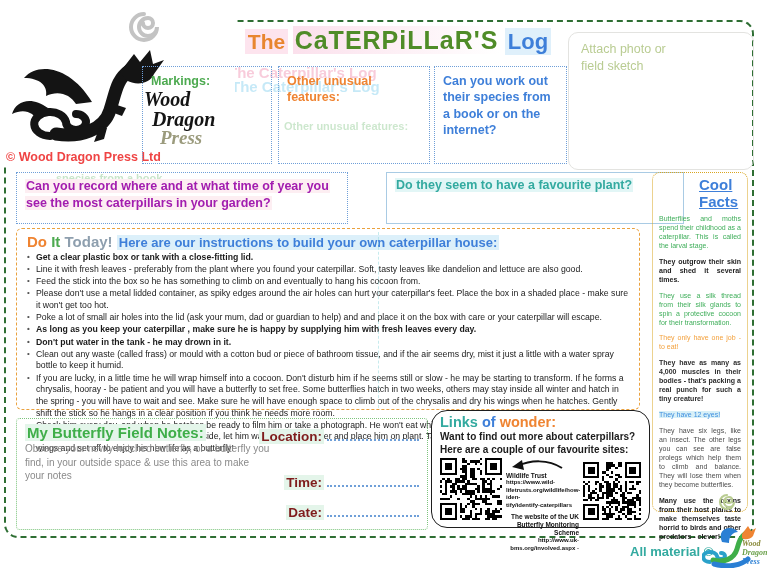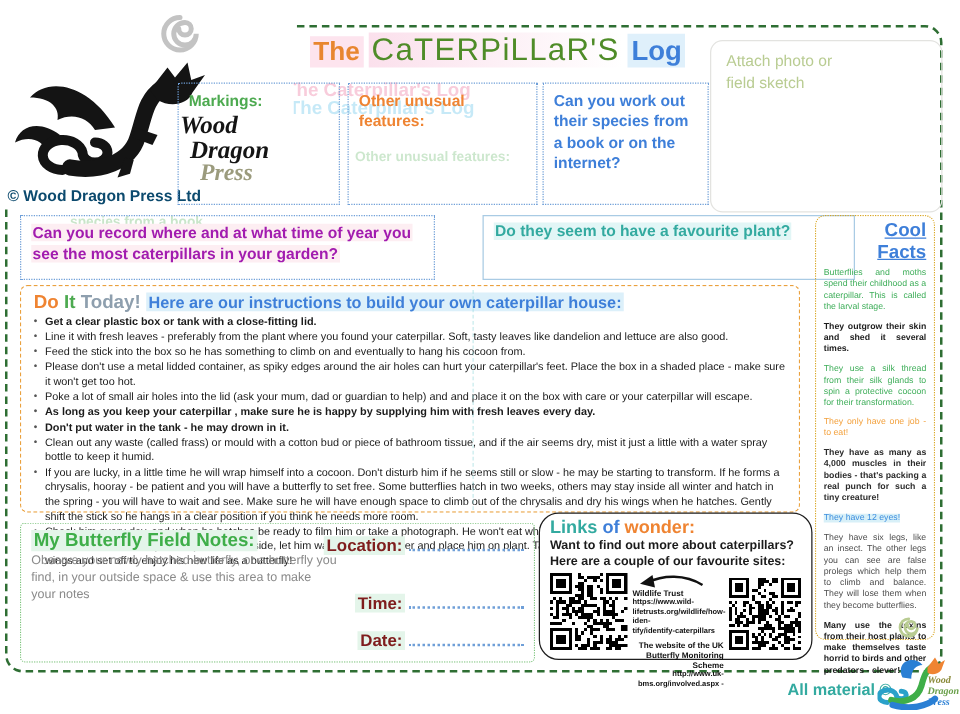--- a/index.html
+++ b/index.html
@@ -17,26 +17,26 @@
   .g2{left:231px;top:78px;font-size:15px;color:#8fd4f0;opacity:.5;}
   .g3{left:146px;top:120px;font-size:11px;color:#4daa50;opacity:.28;}
   .g4{left:284px;top:120px;font-size:11px;color:#4daa50;opacity:.28;}
   .g5{left:52px;top:128px;font-size:13px;color:#33aaa0;opacity:.4;}
   .g6{left:56px;top:172px;font-size:11px;color:#4daa50;opacity:.3;}
 
   
   .logo-block{left:0;top:6px;width:235px;height:158px;background:#fff;}
   .logo-spiral{left:120px;top:0px;}
   .dragon-svg{left:4px;top:38px;}
-  .copyright{left:6px;top:144px;font-size:12.5px;font-weight:bold;color:#0c4a6e;}
+  .copyright{left:6px;top:144px;font-size:12.5px;font-weight:bold;color:#ef4444;}
 
   
   .title-row{left:230px;top:26px;width:336px;text-align:center;white-space:nowrap;}
   .t-the{font-size:21px;font-weight:bold;color:#e8862f;background:#fde4ee;padding:1px 3px;}
-  .t-cat{font-size:25px;font-weight:normal;color:#4f8c28;letter-spacing:1px;
+  .t-cat{font-size:25px;font-weight:bold;color:#4f8c28;letter-spacing:1px;
          background:linear-gradient(90deg,#fbe0ec,rgba(255,255,255,0));padding:0 2px;}
   .t-log{font-size:22px;font-weight:bold;color:#3e7fd9;background:#dff0fb;padding:1px 3px;}
 
   
   .attach-box{left:568px;top:32px;width:184px;height:136px;border:1.5px solid #e3e3e0;
     border-radius:10px;}
   .attach-label{padding:8px 0 0 12px;color:#b9cc92;font-size:12.5px;line-height:1.35;width:95px;}
 
   
   .dot-blue{border:1px dotted #6f9fd8;}
@@ -95,21 +95,21 @@
   .qr2 svg{width:58px;height:58px;margin-top:4px;}
   .links-mid{flex:1 1 auto;padding:0 4px;min-width:0;}
   .mid-arrow{display:block;margin-left:4px;}
   .site-name{font-size:6.5px;font-weight:bold;color:#111;}
   .site-url{font-size:6px;color:#111;white-space:pre-line;line-height:1.25;font-weight:bold;}
   .site2{text-align:right;margin-top:4px;}
   .site2 .site-name{white-space:pre-line;line-height:1.25;}
 
   
   .facts-box{left:652px;top:172px;width:96px;height:340px;border:1.5px dotted #d9a520;border-radius:8px;padding:3px 6px;box-sizing:border-box;}
-  .facts-title{text-align:right;font-size:15px;font-weight:bold;color:#3e7fd9;text-decoration:underline;margin-bottom:5px;margin-left:40px;}
+  .facts-title{text-align:left;font-size:15px;font-weight:bold;color:#3e7fd9;text-decoration:underline;margin-bottom:5px;margin-left:40px;}
   .fact{font-size:7px;line-height:1.28;text-align:justify;margin-bottom:7px;color:#333;}
   .fact.s-green{color:#3fae5a;}
   .fact.s-bold{color:#1d1d1d;font-weight:bold;}
   .fact.s-orange{color:#f3a13d;}
   .fact.s-dark{color:#2d2d2d;font-weight:600;}
   .fact.s-bluehl{color:#3e8ede;}
   .fact.s-bluehl span{background:#d8f0f8;}
   .fact.s-gray{color:#4d4d4d;}
   .facts-spiral{left:714px;top:490px;}
 

